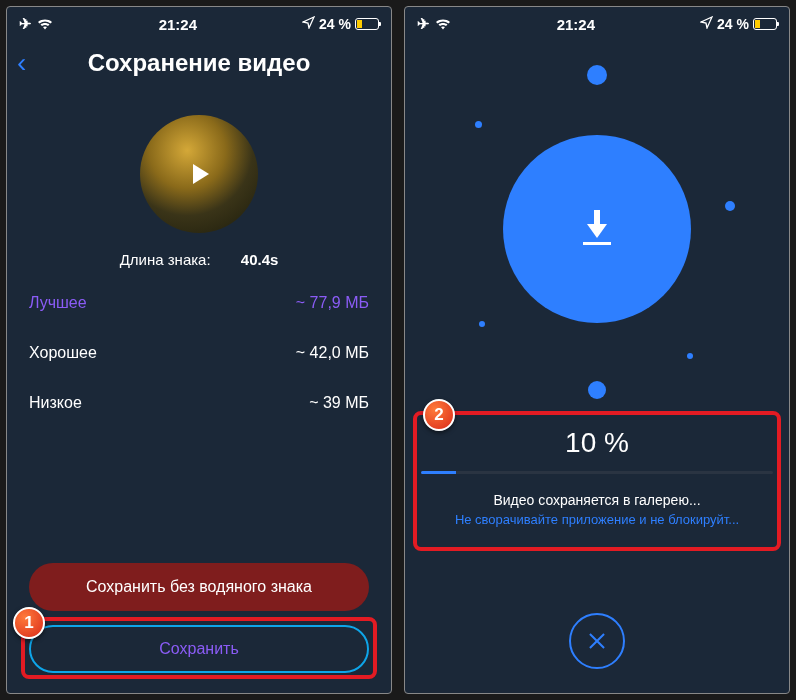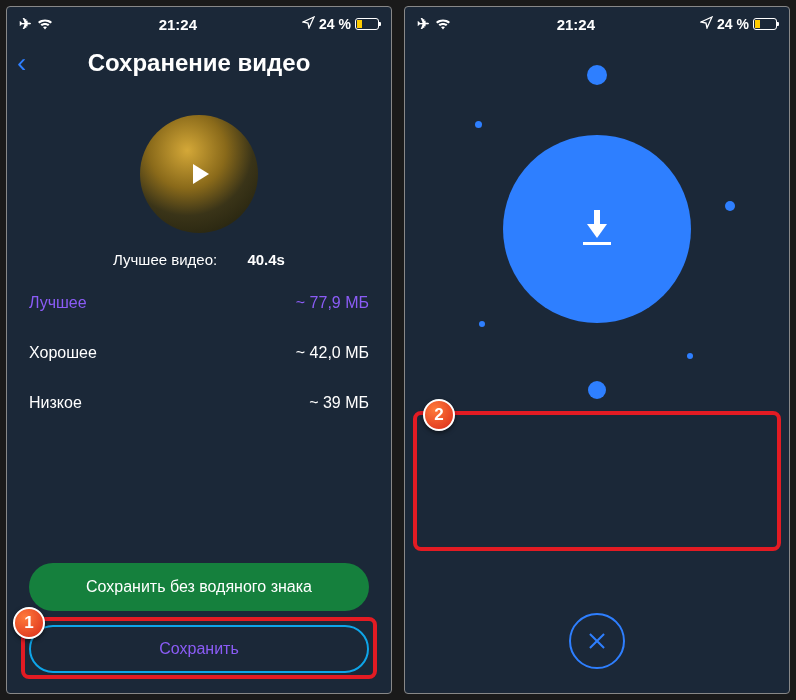--- a/index.html
+++ b/index.html
@@ -127,21 +127,21 @@
     border-radius: 24px;
     border: none;
     font-size: 16px;
     font-weight: 500;
     margin-top: 14px;
     display: flex;
     align-items: center;
     justify-content: center;
     cursor: pointer;
   }
-  .btn-primary { background: #15803d; color: #fff; }
+  .btn-primary { background: #7f1d1d; color: #fff; }
   .btn-outline { background: transparent; border: 2px solid #0ea5e9; color: #8b5cf6; }
   .callout {
     position: absolute;
     border: 4px solid #e31b23;
     border-radius: 8px;
     pointer-events: none;
   }
   .callout-badge {
     position: absolute;
     width: 32px; height: 32px;
@@ -274,21 +274,21 @@
   <div class="nav-bar">
     <span class="back-chevron">‹</span>
     <div class="nav-title">Сохранение видео</div>
   </div>
 
   <div class="thumb-wrap">
     <div class="thumb">
       <div class="play-triangle"></div>
     </div>
     <div class="video-len">
-      <span>Лучшее видео:</span> <b>40.4s</b>
+      <span>Длина знака:</span> <b>40.4s</b>
     </div>
   </div>
 
 
   <div class="quality-row selected">
     <span>Лучшее</span>
       <span>~ 77,9 МБ</span>
   </div>
   <div class="quality-row">
     <span>Хорошее</span>
@@ -341,20 +341,28 @@
     <div class="orbit-dot" style="width:18px;height:18px;left:50%;top:340px;margin-left:-9px;"></div>
     <div class="big-circle">
       <div class="dl-icon">
         <div class="dl-icon-stem"></div>
         <div class="dl-icon-arrow"></div>
         <div class="dl-icon-base"></div>
       </div>
     </div>
   </div>
 
+  <div class="progress-box">
+    <div class="pct">10 %</div>
+    <div class="prog-track">
+      <div class="prog-fill"></div>
+    </div>
+    <div class="saving-text">Видео сохраняется в галерею...</div>
+    <div class="warn-text">Не сворачивайте приложение и не блокируйт...</div>
+  </div>
 
   <div class="cancel-circle">
     <div class="x-line x1"></div>
     <div class="x-line x2"></div>
   </div>
 
   <div class="callout" style="left:8px; right:8px; top:404px; height:140px;"></div>
   <div class="callout-badge" style="left:18px; top:392px;">2</div>
 </div>
 

